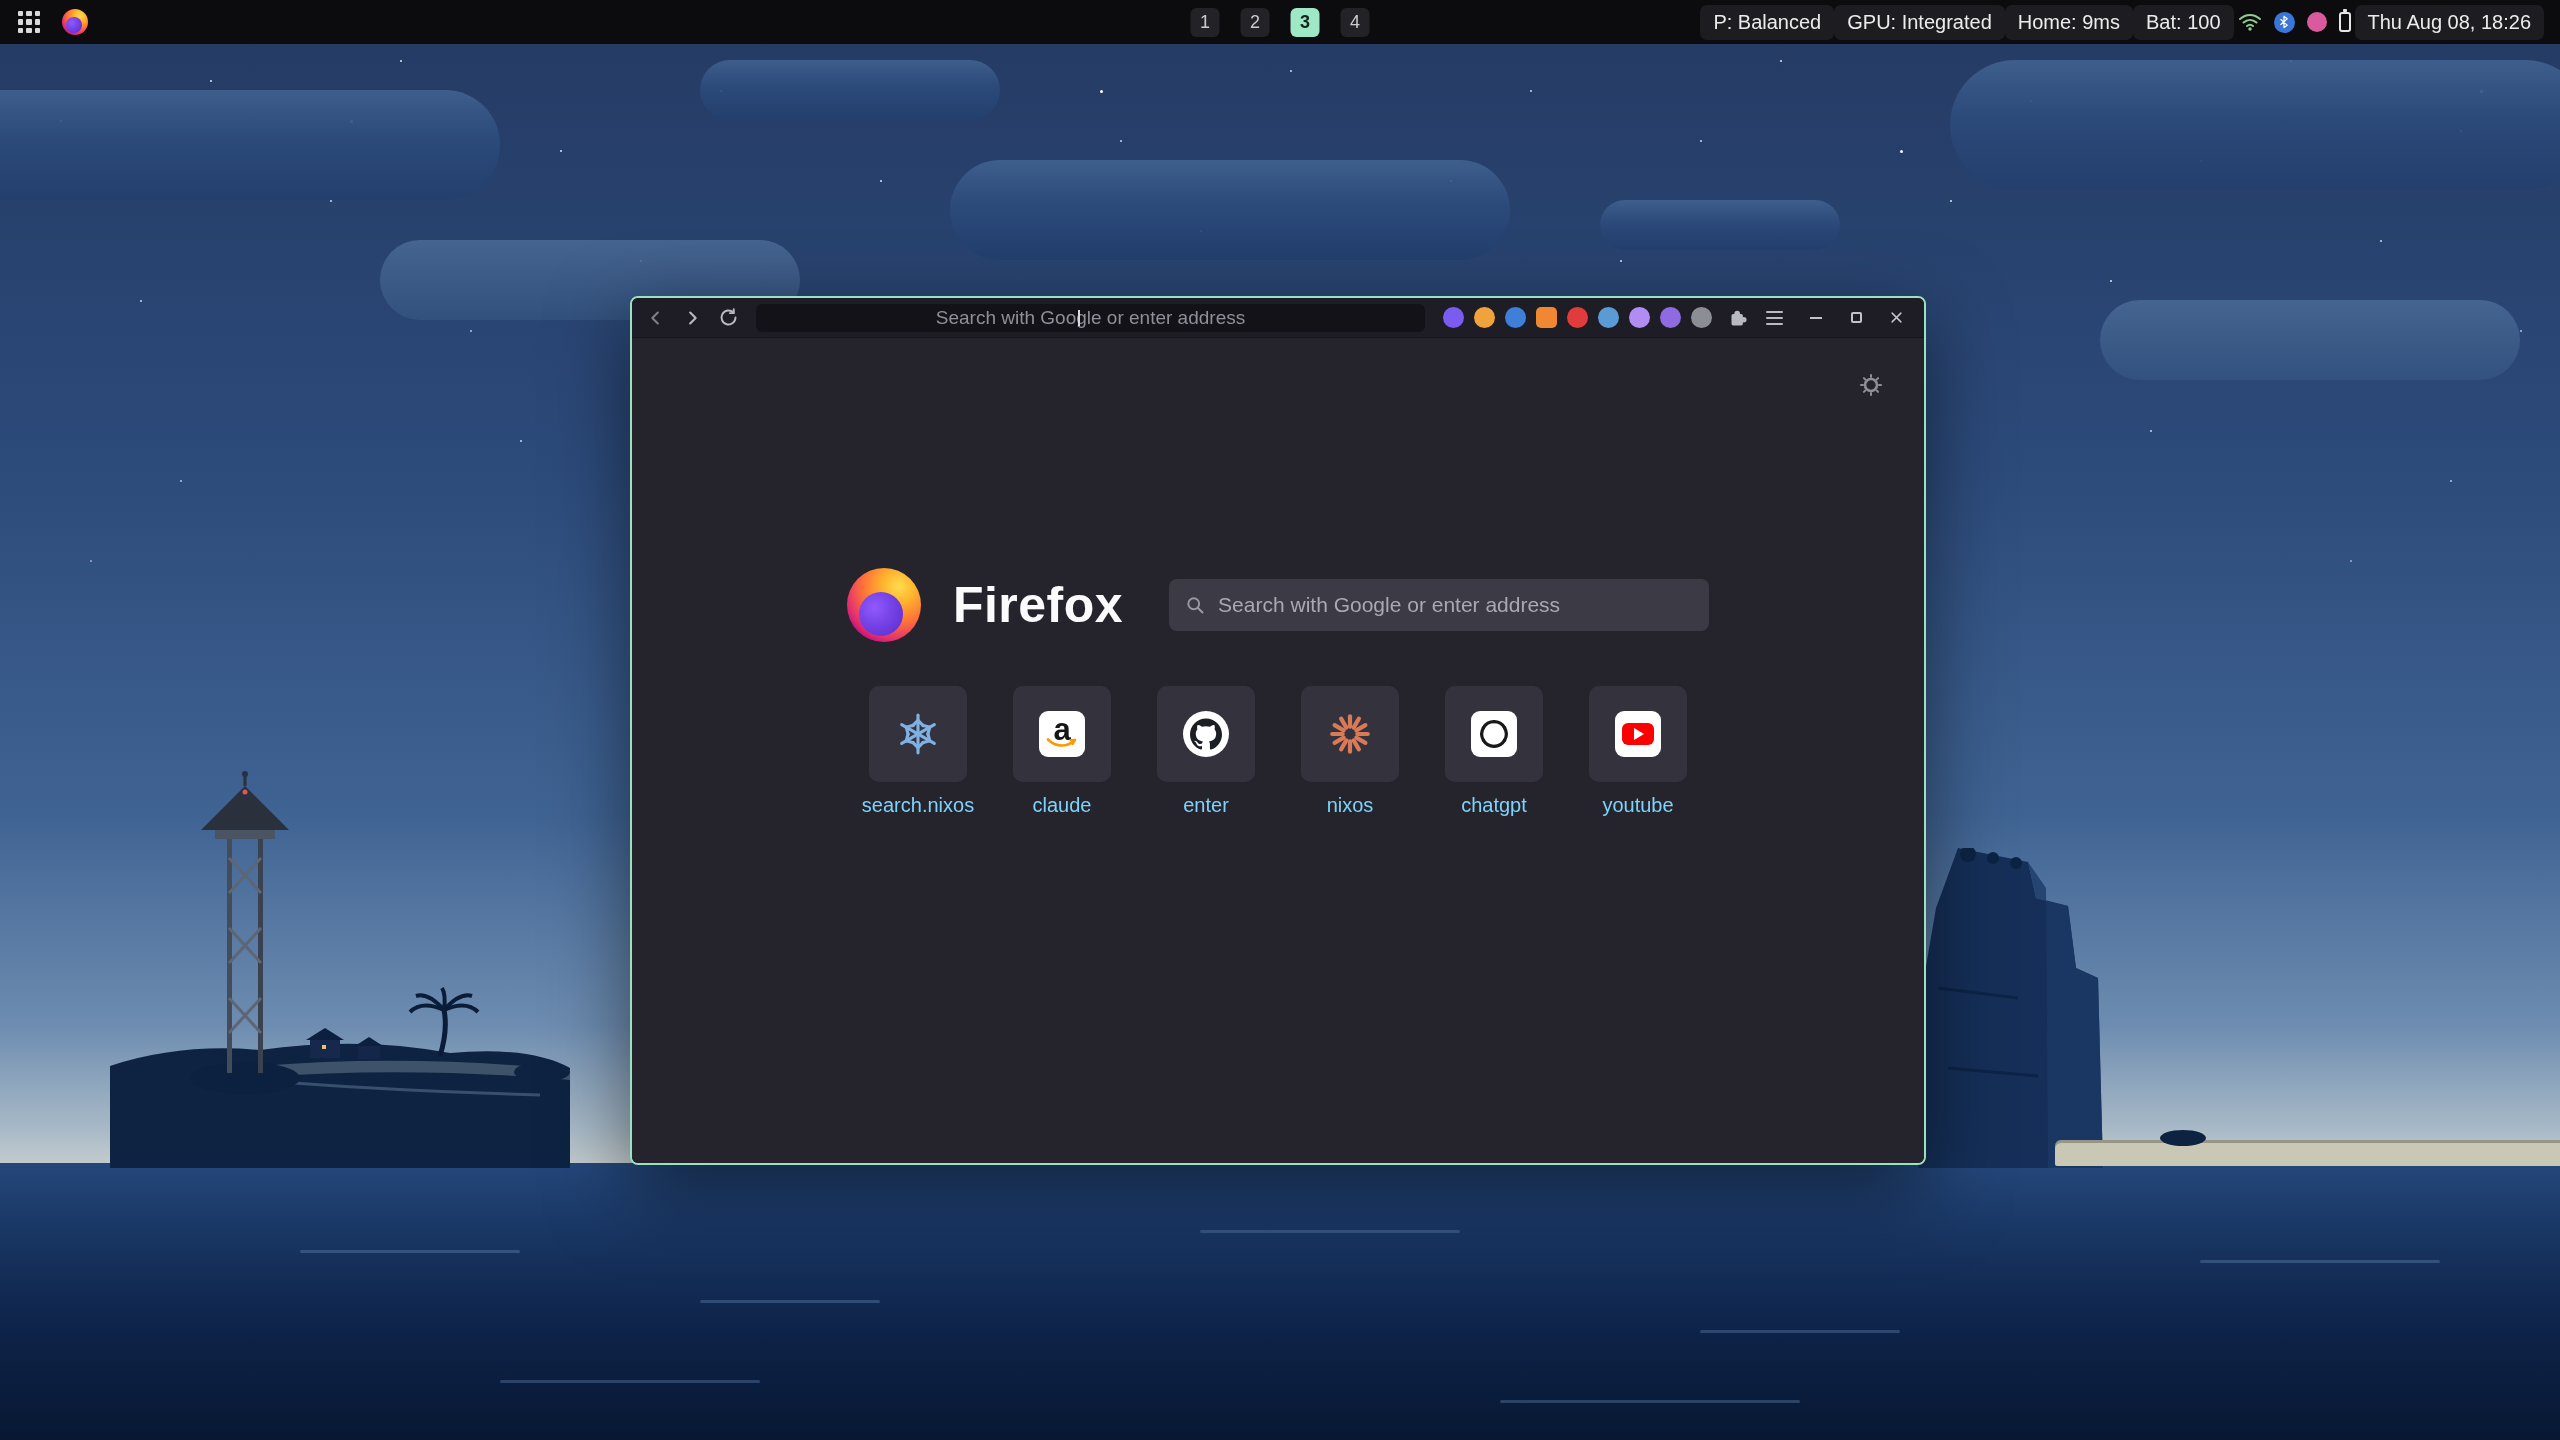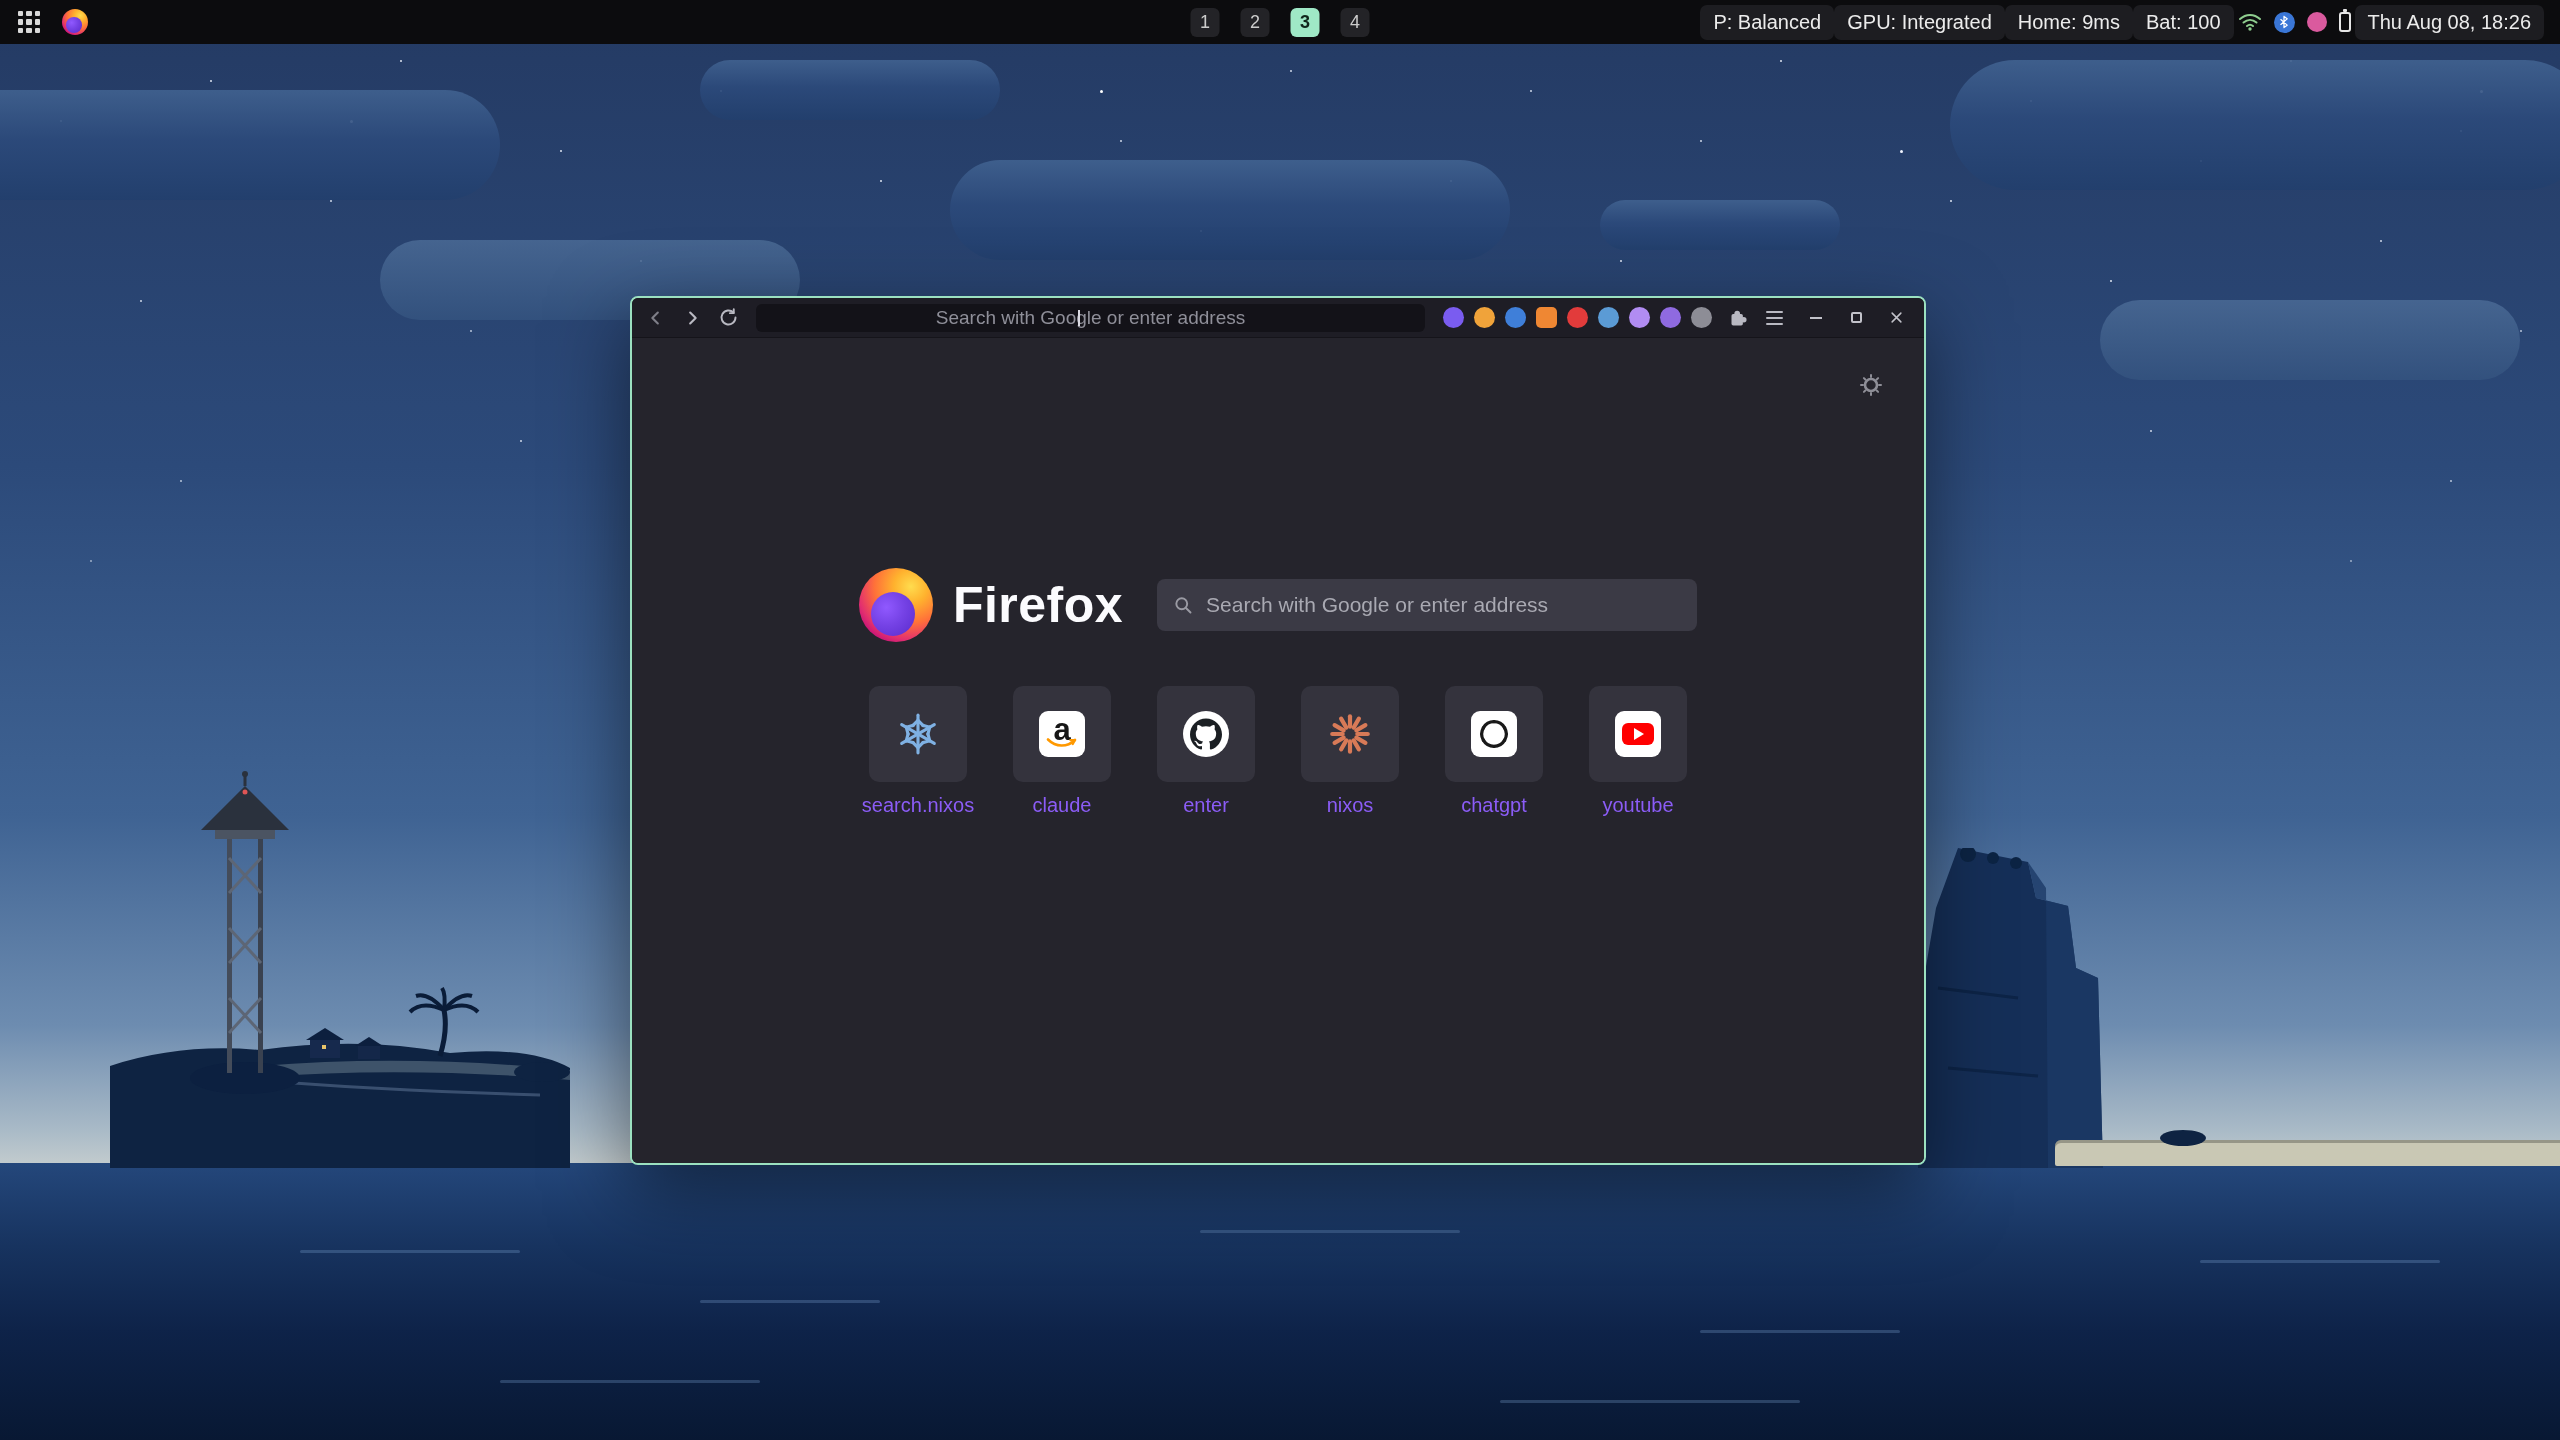--- a/index.html
+++ b/index.html
@@ -92,33 +92,33 @@
   .tabbar { height:32px; flex:none; background:#1e1d25; display:flex; align-items:center;
     padding:0 8px; gap:8px; border-bottom:1px solid #121117; }
   .tab { width:172px; height:25px; border-radius:5px; background:#3a3943; display:flex; align-items:center;
     gap:9px; padding:0 12px; color:#e3e3e8; font-size:17px; }
   .plus-btn { width:26px; height:26px; display:flex; align-items:center; justify-content:center; border-radius:4px; }
   .tab-overflow { margin-left:auto; width:26px; height:26px; display:flex; align-items:center; justify-content:center; }
 
   .content { flex:1; position:relative; background:#25242c; display:flex; flex-direction:column; align-items:center; }
   .gear-btn { position:absolute; top:32px; right:38px; width:30px; height:30px; display:flex; align-items:center; justify-content:center; }
 
-  .logo-row { margin-top:230px; display:flex; align-items:center; gap:20px; }
+  .logo-row { margin-top:230px; display:flex; align-items:center; gap:32px; }
   .brand { font-size:50px; font-weight:bold; color:#fbfbfe; letter-spacing:.5px; margin-right:14px; }
   .page-search { width:540px; height:52px; background:#3b3a45; border-radius:8px;
     display:flex; align-items:center; padding:0 16px; gap:12px; }
   .page-search input { flex:1; background:transparent; border:none; outline:none;
     color:#d7d7de; font-size:21px; font-family:inherit; }
   .page-search input::placeholder { color:#a9a9b2; }
 
   .tiles { margin-top:44px; display:flex; gap:46px; }
   .tile { width:98px; display:flex; flex-direction:column; align-items:center; gap:12px; }
   .tile-card { width:98px; height:96px; background:#34333d; border-radius:10px;
     display:flex; align-items:center; justify-content:center; }
-  .tile-label { font-size:20px; color:#8b5cf6; }
+  .tile-label { font-size:20px; color:#7dd3fc; }
   .icon-box { width:46px; height:46px; background:#ffffff; border-radius:9px;
     display:flex; align-items:center; justify-content:center; position:relative; }
   .icon-circle { width:46px; height:46px; background:#ffffff; border-radius:50%;
     display:flex; align-items:center; justify-content:center; }
   .amazon-a { font-size:31px; font-weight:bold; color:#161616; line-height:1; margin-top:-9px; }
   .amazon-swoosh { position:absolute; left:7px; bottom:8px; }
   .yt-play { width:32px; height:22px; background:#ff0000; border-radius:6px;
     display:flex; align-items:center; justify-content:center; }
   .yt-tri { width:0; height:0; border-left:10px solid #ffffff; border-top:6px solid transparent; border-bottom:6px solid transparent; margin-left:2px; }
 </style>

